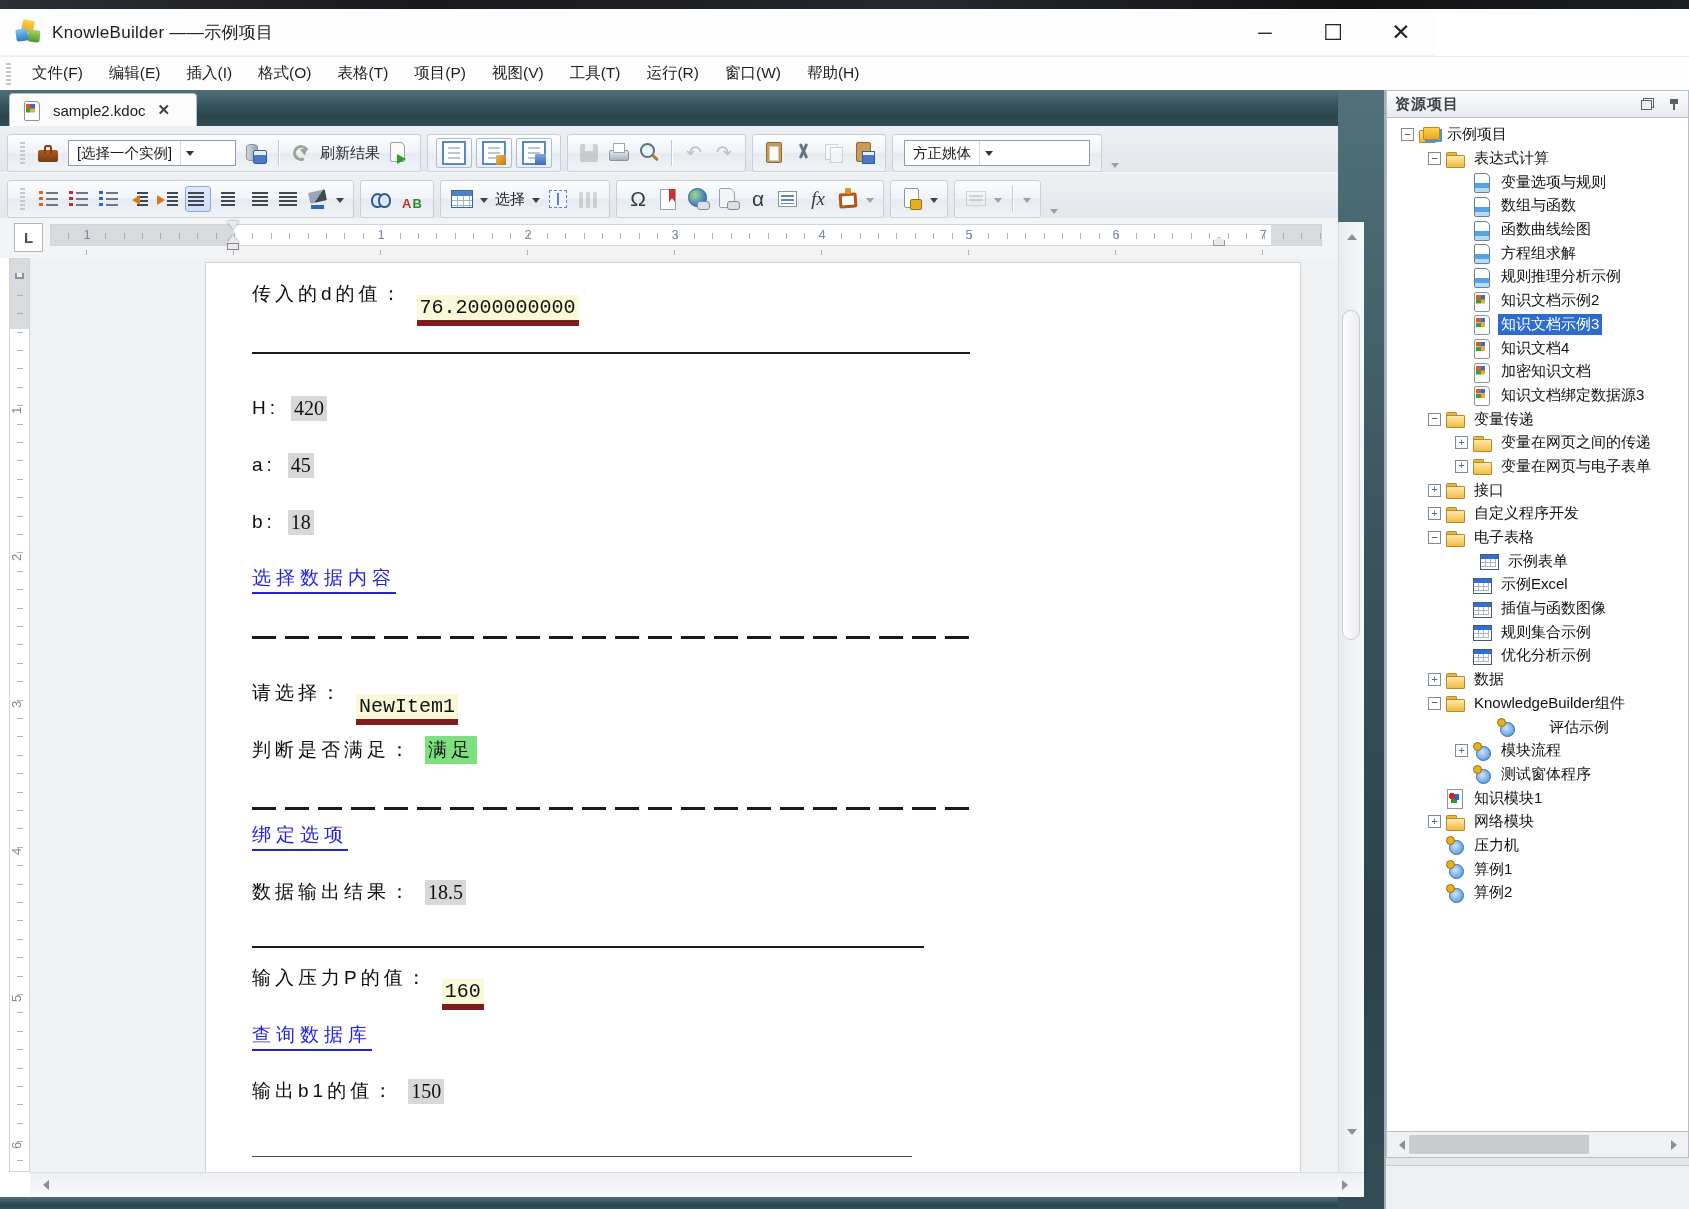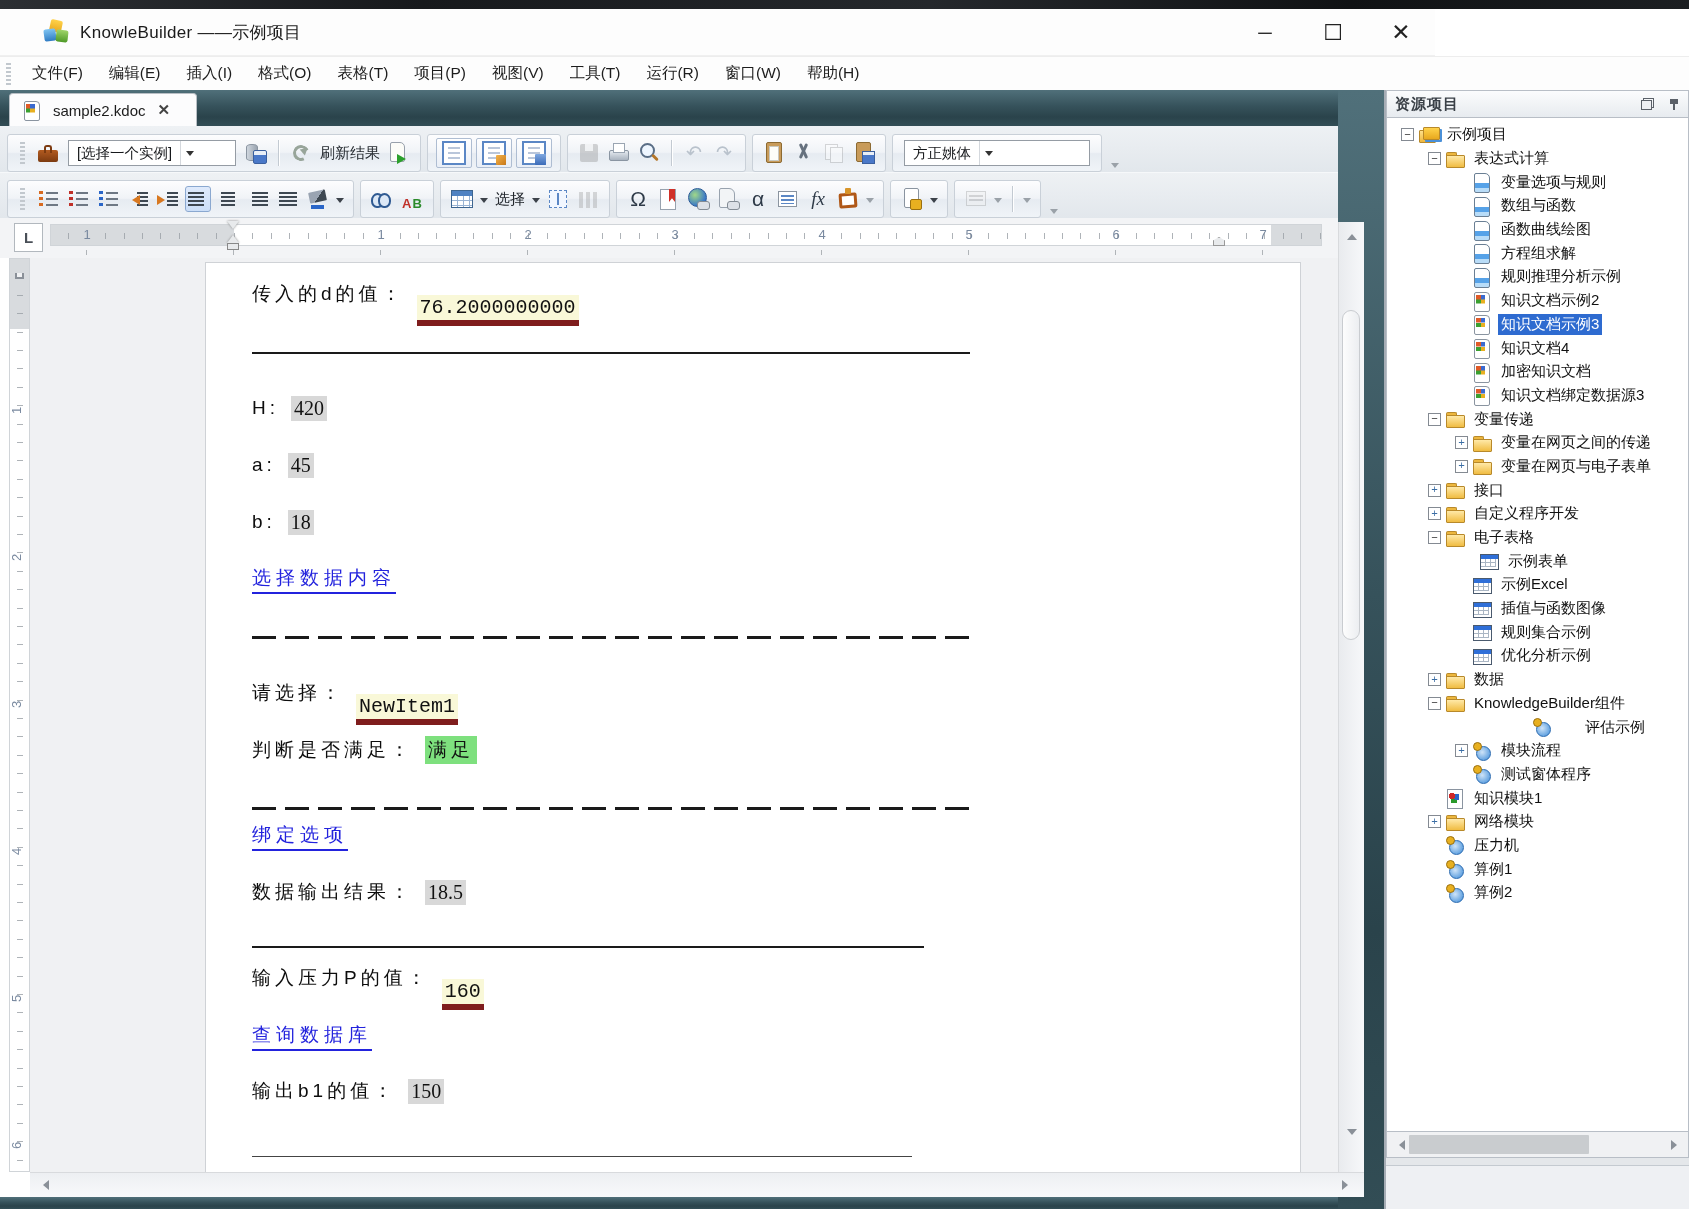--- a/index.html
+++ b/index.html
@@ -5,21 +5,21 @@
   * { margin:0; padding:0; box-sizing:border-box; }
   html,body { width:1689px; height:1209px; overflow:hidden; font-family:"Liberation Sans",sans-serif; background:#fff; }
   #stage { position:relative; width:1689px; height:1209px; background:#fff; }
 
   
   #top-strip { position:absolute; left:0; top:0; width:1689px; height:9px;
     background:linear-gradient(90deg,#2c2f33,#17191c 25%,#25282c 55%,#101214 80%,#1c1f22); }
 
   
   #titlebar { position:absolute; left:0; top:9px; width:1435px; height:47px; background:#fdfdfd;
-    display:flex; align-items:center; border-bottom:1px solid #f0f0f0;padding-left:28px; }
+    display:flex; align-items:center; border-bottom:1px solid #f0f0f0; }
   #app-icon { position:relative; width:26px; height:24px; margin:0 10px 0 16px; }
   #app-icon i { position:absolute; width:12px; height:12px; border-radius:2px; }
   #app-icon i:nth-child(1){ left:6px; top:0; background:linear-gradient(#ffd24a,#e8a81e); transform:rotate(12deg);}
   #app-icon i:nth-child(2){ left:0; top:9px; background:linear-gradient(#7fc4f2,#2f7cc4); transform:rotate(-8deg);}
   #app-icon i:nth-child(3){ left:12px; top:10px; background:linear-gradient(#9fd46a,#4f9a28); transform:rotate(6deg);}
   #title-text { font-size:17px; color:#1b1b1b; letter-spacing:.3px; }
   #win-controls { position:absolute; right:0; top:0; height:47px; display:flex; align-items:center; }
   .win-btn { width:68px; height:40px; display:flex; align-items:center; justify-content:center;
     font-size:19px; color:#222; cursor:default; }
   .win-btn.max { font-size:22px; }
@@ -698,21 +698,21 @@
         <div class="trow" style="padding-left: 41px;">
           <span class="texp plus">+</span>
           <span class="tico t-folder"></span>
           <span class="tlabel">数据</span>
         </div>
         <div class="trow" style="padding-left: 41px;">
           <span class="texp minus">−</span>
           <span class="tico t-folder"></span>
           <span class="tlabel">KnowledgeBuilder组件</span>
         </div>
-        <div class="trow" style="padding-left: 104px; gap: 24px;">
+        <div class="trow" style="padding-left: 68px; gap: 24px;">
           <span class="texp-sp"></span>
           <span class="tico t-comp"></span>
           <span class="tlabel">评估示例</span>
         </div>
         <div class="trow" style="padding-left: 68px;">
           <span class="texp plus">+</span>
           <span class="tico t-comp"></span>
           <span class="tlabel">模块流程</span>
         </div>
         <div class="trow" style="padding-left: 68px;">

